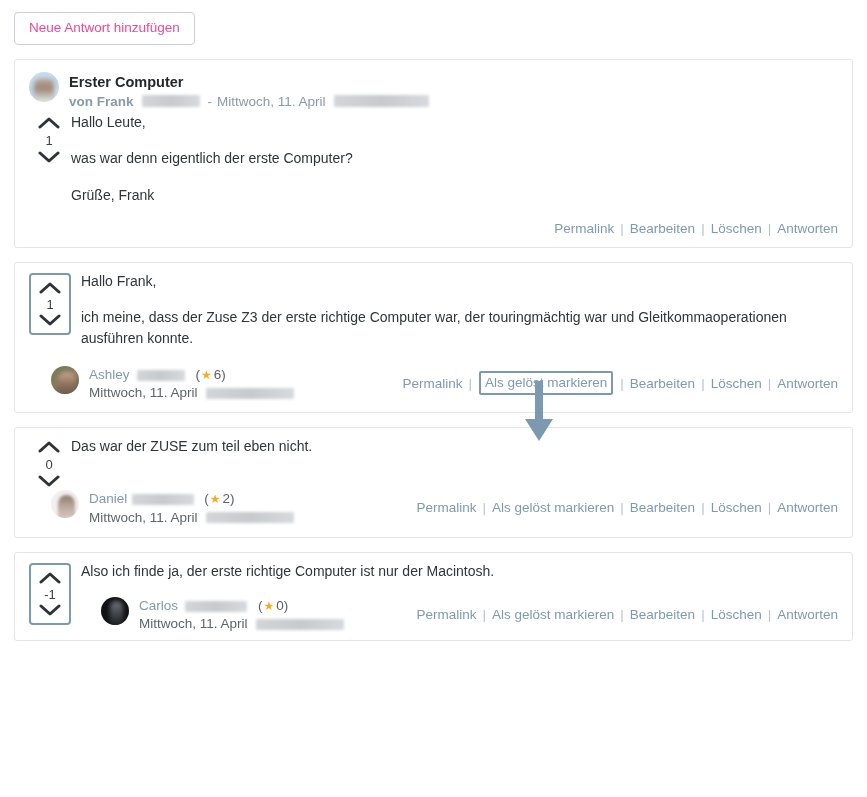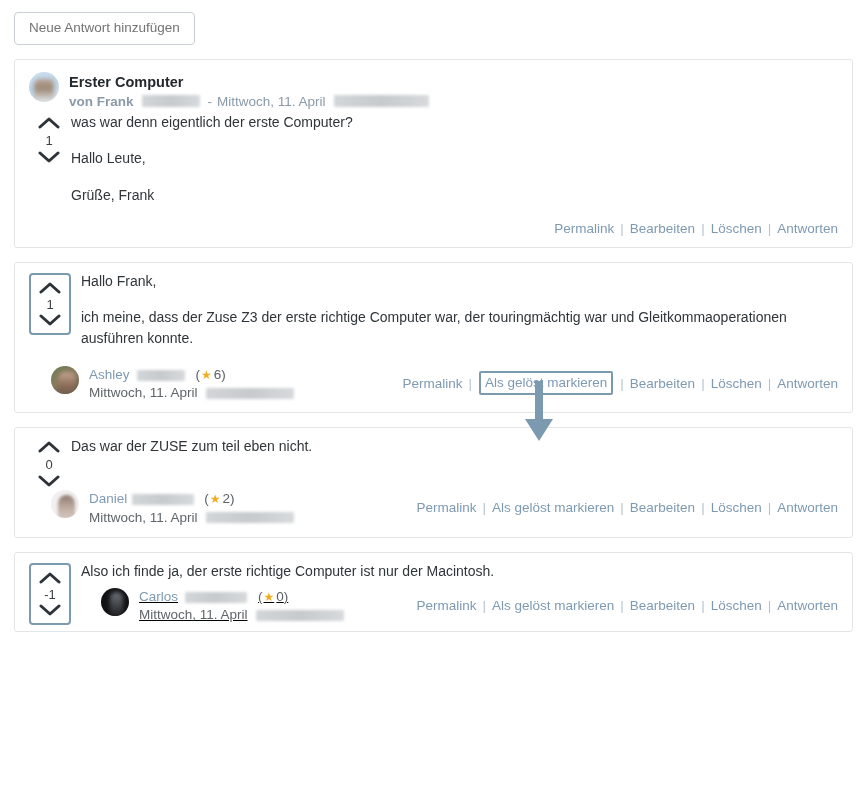--- a/index.html
+++ b/index.html
@@ -12,21 +12,21 @@
   }
   body { overflow: hidden; position: relative; }
 
   .page { width: 867px; height: 797px; position: relative; }
 
   
   .toolbar { padding: 12px 0 0 14px; }
   .btn-new {
     display: inline-block;
     font-size: 13.5px;
-    color: #737373;
+    color: #ec4899;
     background: #ffffff;
     border: 1px solid #c9cfd4;
     border-radius: 4px;
     padding: 8px 14px 9px 14px;
     line-height: 1;
     cursor: pointer;
   }
 
   
   .posts { padding: 0 14px; margin-top: 14px; }
@@ -205,22 +205,22 @@
               </svg>
           </span>
           <span class="votenum">1</span>
           <span class="chev">
             <svg width="22" height="13" viewBox="0 0 22 13">
                 <path d="M2 2 L11 10 L20 2" fill="none" stroke="#2d3338" stroke-width="3" stroke-linecap="round" stroke-linejoin="round"></path>
               </svg>
           </span>
         </div>
         <div class="content">
+          <p class="para">Hallo Leute,</p>
           <p class="para">was war denn eigentlich der erste Computer?</p>
-          <p class="para">Hallo Leute,</p>
           <p class="para" style="margin-bottom:12px;">Grüße, Frank</p>
         </div>
       </div>
 
       <div class="links" style="padding-top:4px;">
         <a>Permalink</a>
         <span class="sep">|</span>
         <a>Bearbeiten</a>
         <span class="sep">|</span>
         <a>Löschen</a>
@@ -345,23 +345,23 @@
               </svg>
           </span>
           <span class="votenum">-1</span>
           <span class="chev">
             <svg width="22" height="13" viewBox="0 0 22 13">
                 <path d="M2 2 L11 10 L20 2" fill="none" stroke="#2d3338" stroke-width="3" stroke-linecap="round" stroke-linejoin="round"></path>
               </svg>
           </span>
         </div>
         <div class="content" style="padding-top:4px;">
-          <p class="para" style="margin-bottom:5px;">Also ich finde ja, der erste richtige Computer ist nur der Macintosh.</p>
+          <p class="para" style="margin-bottom:14px;">Also ich finde ja, der erste richtige Computer ist nur der Macintosh.</p>
           <div class="foot-row" style="padding:0 0 6px 0;">
-            <div class="author-row" style="padding-left:20px;text-decoration:underline;">
+            <div class="author-row" style="padding-left:20px;">
               <div class="avatar av-carlos"></div>
               <div class="author-lines">
                 <div class="author-name-line">
                   <span class="nm">Carlos</span>
                   <span class="blur" style="width:62px;height:11px;margin:0 7px;"></span>
                   <span class="rep">(</span>
                   <span class="star">★</span>
                   <span class="rep" style="margin-left:0;">0</span>
                   <span class="rep" style="margin-left:0;">)</span>
                 </div>

